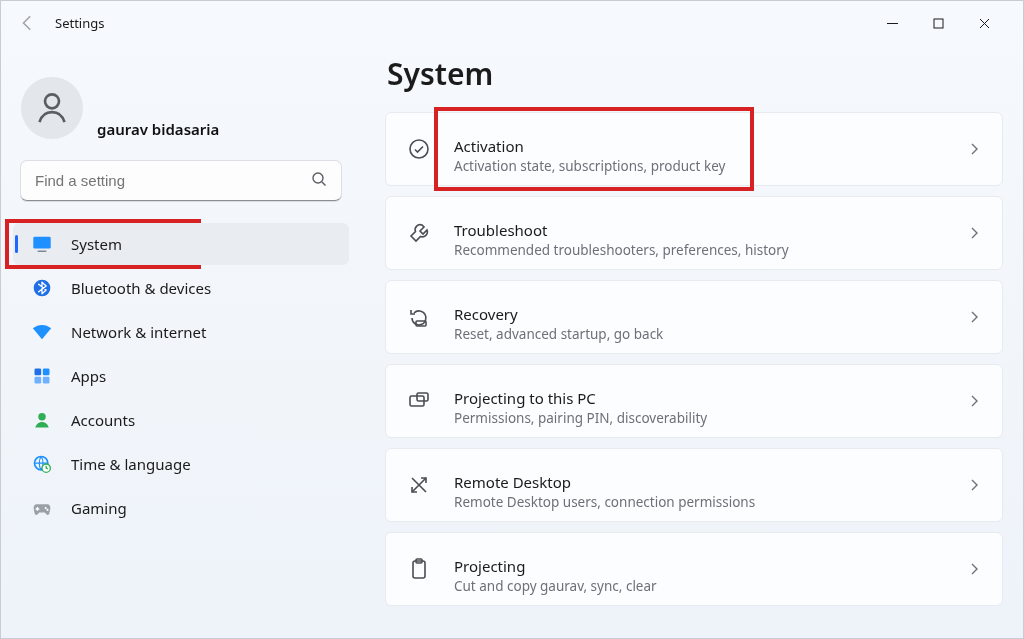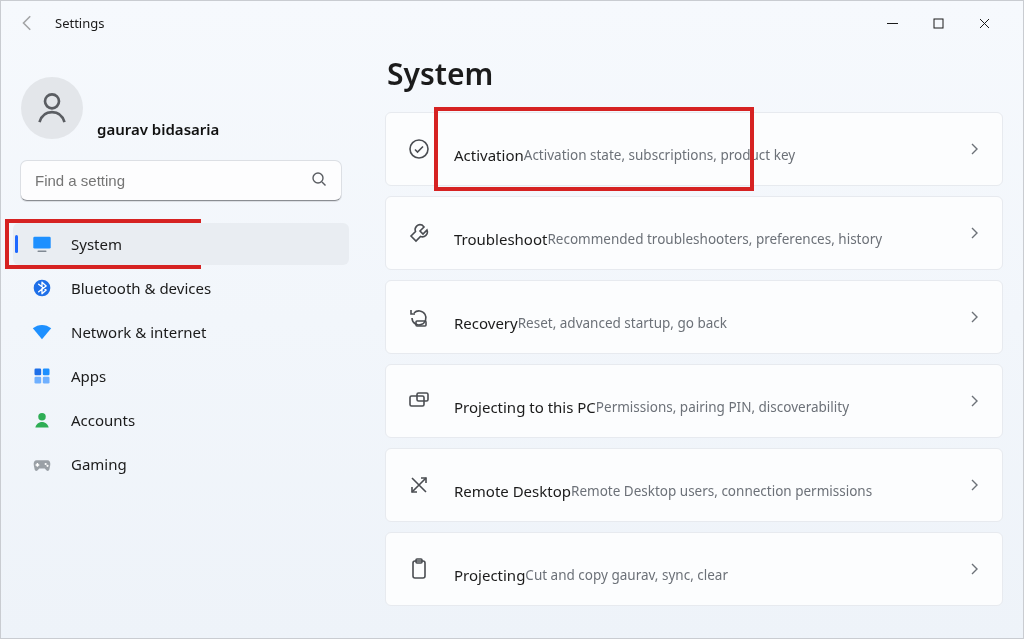--- a/index.html
+++ b/index.html
@@ -164,21 +164,21 @@
     display: flex; align-items: center;
     padding: 0 22px 0 20px;
     position: relative;
   }
   .card-icon {
     width: 26px; height: 26px;
     display: flex; align-items: center; justify-content: center;
     color: #4a4d52;
     margin-right: 22px;
   }
-  .card-text { display: flex; flex-direction: row; margin-top: 12px; }
+  .card-text { display: flex; flex-direction: column; margin-top: 12px; }
   .card-title { font-size: 15px; color: #1b1b1b; }
   .card-sub { font-size: 13.5px; color: #6c7178; margin-top: 1px; }
   .chev {
     margin-left: auto;
     color: #6c7178;
   }
   .hl-red-act {
     position: absolute;
     border: 4px solid #d62222;
     pointer-events: none;
@@ -290,20 +290,31 @@
         <div class="nav-item">
           <span class="nav-icon">
             <svg viewBox="0 0 24 24" width="20" height="20">
                 <circle cx="12" cy="8" r="4.5" fill="#2fae55"></circle>
                 <path d="M4 21c1.2-4.5 5-6.5 8-6.5s6.8 2 8 6.5" fill="#2fae55"></path>
               </svg>
           </span>
           <span class="nav-label">Accounts</span>
         </div>
 
+        <div class="nav-item">
+          <span class="nav-icon">
+            <svg viewBox="0 0 24 24" width="20" height="20">
+                <circle cx="11" cy="11" r="8" fill="none" stroke="#1e90ff" stroke-width="2"></circle>
+                <path d="M3 11h16M11 3c3 4 3 12 0 16M11 3c-3 4-3 12 0 16" fill="none" stroke="#1e90ff" stroke-width="1.4"></path>
+                <circle cx="17" cy="17" r="5" fill="#fff" stroke="#2fae55" stroke-width="1.6"></circle>
+                <path d="M17 14v3l2 1" stroke="#2fae55" stroke-width="1.6" fill="none"></path>
+              </svg>
+          </span>
+          <span class="nav-label">Time &amp; language</span>
+        </div>
 
         <div class="nav-item">
           <span class="nav-icon">
             <svg viewBox="0 0 24 24" width="22" height="22">
                 <path d="M6 8h12c2 0 3.5 2 3 5l-1 5c-.3 1.5-2 2-3 1l-2-2H9l-2 2c-1 1-2.7.5-3-1l-1-5c-.5-3 1-5 3-5z" fill="#9aa0a6"></path>
                 <circle cx="16" cy="12" r="1.2" fill="#fff"></circle>
                 <circle cx="18" cy="14" r="1.2" fill="#fff"></circle>
                 <path d="M7 11v4M5 13h4" stroke="#fff" stroke-width="1.6"></path>
               </svg>
           </span>

